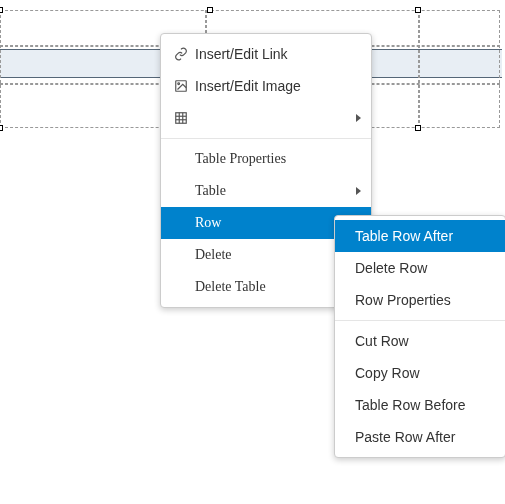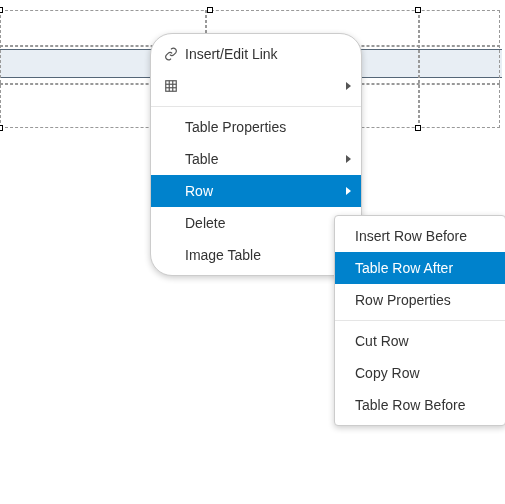--- a/index.html
+++ b/index.html
@@ -45,41 +45,41 @@
   
   .menu {
     position: absolute;
     background: #fff;
     border: 1px solid #ccc;
     border-radius: 4px;
     box-shadow: 0 2px 6px rgba(0,0,0,0.2);
     padding: 4px 0;
     min-width: 170px;
   }
-  .menu-primary { left: 150px; top: 33px; width: 212px; border-radius: 22px; }
+  .menu-primary { left: 160px; top: 33px; width: 212px; }
   .menu-sub     { left: 334px; top: 215px; width: 172px; }
   .mi {
     display: flex;
     align-items: center;
     height: 32px;
     padding: 0 10px 0 10px;
     cursor: default;
     position: relative;
     white-space: nowrap;
   }
   .mi .ico {
     width: 20px;
     display: flex;
     justify-content: center;
     align-items: center;
     font-size: 14px;
     color: #555;
   }
   .mi .lbl { flex: 1; padding-left: 4px; }
-  .mi.no-icon .lbl { padding-left: 24px; }
+  .mi.no-icon .lbl { padding-left: 24px; font-family: Liberation Serif, serif; }
   .mi.has-sub::after {
     content: "";
     position: absolute;
     right: 10px; top: 50%;
     width: 0; height: 0;
     border-top: 4px solid transparent;
     border-bottom: 4px solid transparent;
     border-left: 5px solid #555;
     transform: translateY(-50%);
   }
@@ -117,20 +117,30 @@
   <div class="mi">
     <span class="ico">
       <svg width="14" height="14" viewBox="0 0 24 24" fill="none" stroke="#555" stroke-width="2">
         <path d="M10 13a5 5 0 0 0 7 0l3-3a5 5 0 0 0-7-7l-1 1"></path>
         <path d="M14 11a5 5 0 0 0-7 0l-3 3a5 5 0 0 0 7 7l1-1"></path>
       </svg>
     </span>
     <span class="lbl">Insert/Edit Link</span>
   </div>
 
+  <div class="mi">
+    <span class="ico">
+      <svg width="14" height="14" viewBox="0 0 24 24" fill="none" stroke="#555" stroke-width="2">
+        <rect x="3" y="3" width="18" height="18" rx="1"></rect>
+        <circle cx="8" cy="8" r="1.5"></circle>
+        <path d="M21 15l-6-6-9 9"></path>
+      </svg>
+    </span>
+    <span class="lbl">Insert/Edit Image</span>
+  </div>
 
   <div class="mi has-sub">
     <span class="ico">
       <svg width="14" height="14" viewBox="0 0 24 24" fill="none" stroke="#555" stroke-width="2">
         <rect x="3" y="3" width="18" height="18"></rect>
         <line x1="3" y1="9" x2="21" y2="9"></line>
         <line x1="3" y1="15" x2="21" y2="15"></line>
         <line x1="9" y1="3" x2="9" y2="21"></line>
         <line x1="15" y1="3" x2="15" y2="21"></line>
       </svg>
@@ -149,48 +159,51 @@
 
   <div class="mi no-icon has-sub active">
     <span class="lbl">Row</span>
   </div>
 
   <div class="mi no-icon has-sub">
     <span class="lbl">Delete</span>
   </div>
 
   <div class="mi no-icon">
-    <span class="lbl">Image Table</span>
+    <span class="lbl">Delete Table</span>
   </div>
 
 </div>
 
 <div class="menu menu-sub">
 
-  <div class="mi sub">
-    <span class="lbl">Insert Row Before</span>
-  </div>
 
   <div class="mi sub active">
     <span class="lbl">Table Row After</span>
   </div>
 
+  <div class="mi sub">
+    <span class="lbl">Delete Row</span>
+  </div>
 
   <div class="mi sub">
     <span class="lbl">Row Properties</span>
   </div>
 
   <div class="sep"></div>
 
   <div class="mi sub">
     <span class="lbl">Cut Row</span>
   </div>
 
   <div class="mi sub">
     <span class="lbl">Copy Row</span>
   </div>
 
   <div class="mi sub">
     <span class="lbl">Table Row Before</span>
   </div>
 
+  <div class="mi sub">
+    <span class="lbl">Paste Row After</span>
+  </div>
 
 </div>
 
 </body></html>

